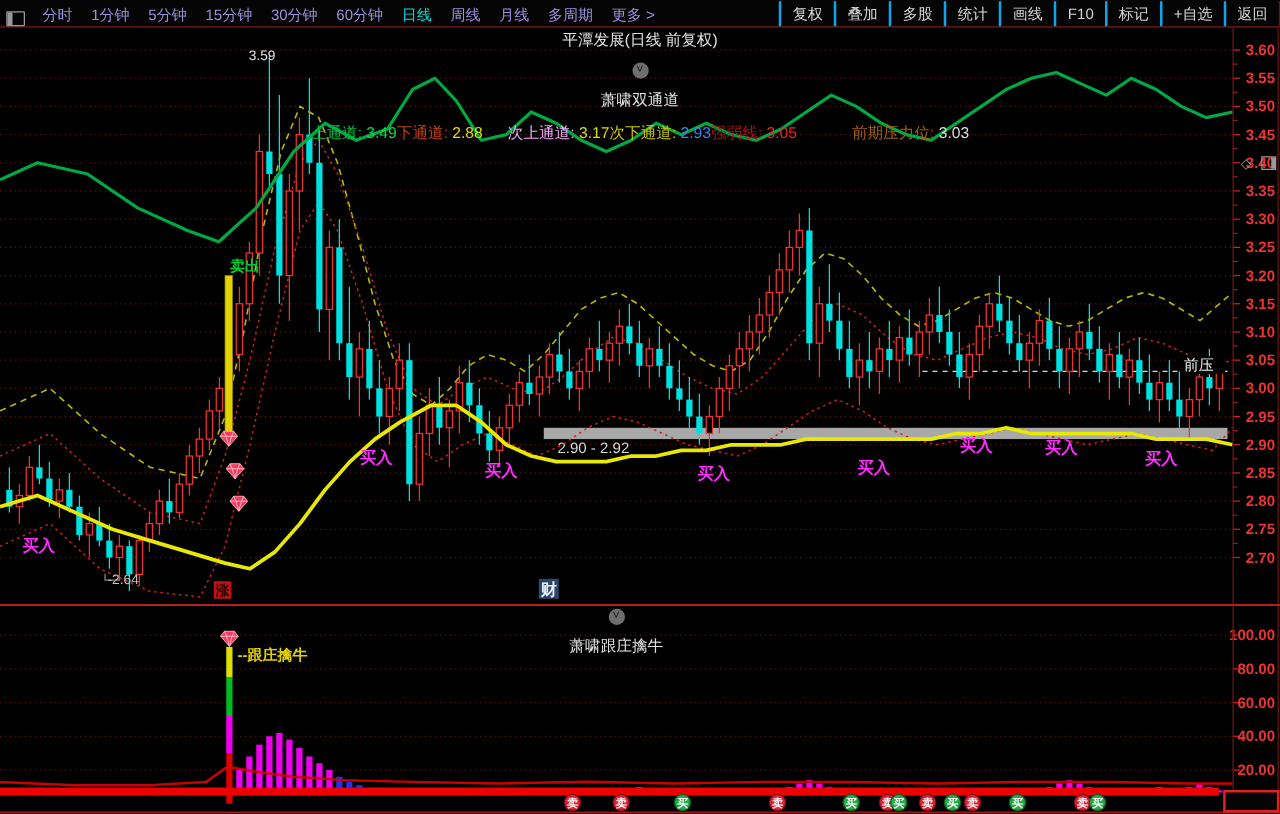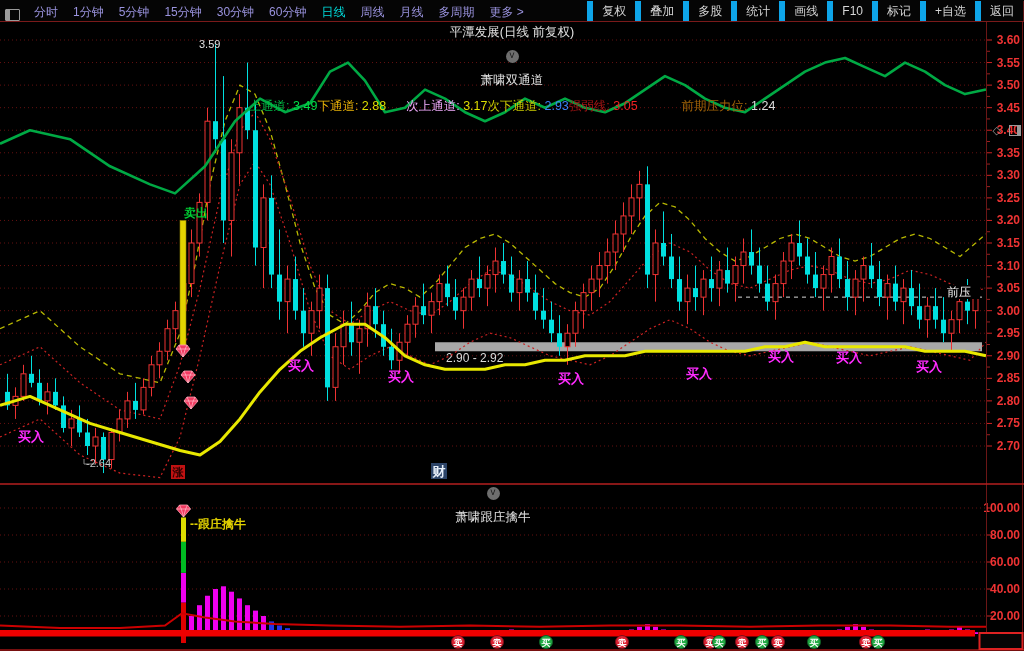--- a/index.html
+++ b/index.html
@@ -8,21 +8,21 @@
   #chart{position:absolute;left:0;top:0;z-index:1;}
   
   #toolbar{position:absolute;left:0;top:0;width:1024px;height:21px;background:#050505;
     border-bottom:1px solid #7a1a1a;display:flex;align-items:flex-end;z-index:5;font-size:12px;}
   .winicon{width:13px;height:10px;border:1px solid #9a9a9a;margin:0 6px 0 5px;position:relative;border-radius:1px;}
   .winicon::after{content:"";position:absolute;left:0;top:0;width:4px;height:10px;background:#9a9a9a;}
   #tb-items{display:flex;align-items:center;gap:15px;margin-left:8px;}
   .tbitem{color:#9a93de;cursor:default;white-space:nowrap;}
   .tbitem.sel{color:#00dcdc;}
   #tb-right{margin-left:auto;display:flex;height:21px;align-items:center;}
-  .tbtn{color:#d6d6d6;padding:0 9px;height:20px;line-height:20px;border-left:6px solid #0ea5e9;white-space:nowrap;}
+  .tbtn{color:#d6d6d6;padding:0 9px;height:20px;line-height:20px;border-left:2px solid #0ea5e9;white-space:nowrap;}
   .tbtn:last-child{border-right:1px solid #5a1515;}
   
   .phead{position:absolute;display:flex;align-items:center;gap:9px;font-size:12.5px;color:#e2e2e2;z-index:4;white-space:nowrap;flex-direction:column;}
   #main-header{left:3px;top:24px;width:1018px;}
   #sub-header{left:3px;top:487px;width:980px;}
   .circlechev{width:13px;height:13px;border-radius:50%;background:#6e6e6e;color:#161616;
     font-size:10px;line-height:12px;text-align:center;display:inline-block;}
   .fieldwrap{display:flex;gap:0;align-items:flex-start;}
   .corner{margin-left:auto;display:flex;gap:8px;align-items:center;color:#9a9a9a;font-size:11px;}
   .paneicon{width:10px;height:9px;border:1px solid #9a9a9a;position:relative;display:inline-block;}
@@ -603,25 +603,25 @@
         <span class="tbtn">返回</span>
       </div>
   </div>
 
   <div id="main-header" class="phead">
     <span>平潭发展(日线 前复权)</span>
     <span class="circlechev">˅</span>
     <span>萧啸双通道</span>
     <span id="main-fields" class="fieldwrap">
         <span><span style="color: rgb(0, 187, 68);">上通道: </span><span style="color: rgb(0, 221, 68);">3.49</span></span>
-        <span><span style="color: #eab308;">下通道: </span><span style="color: rgb(221, 221, 0);">2.88</span></span>
+        <span><span style="color: #c2410c;">下通道: </span><span style="color: rgb(221, 221, 0);">2.88</span></span>
         <span><span style="color: #f0abfc; margin-left: 20px;">次上通道: </span><span style="color: rgb(221, 221, 0);">3.17</span></span>
         <span><span style="color: rgb(201, 201, 0);">次下通道: </span><span style="color: #3b82f6;">2.93</span></span>
         <span><span style="color: rgb(170, 21, 21);">强弱线: </span><span style="color: rgb(238, 34, 34);">3.05</span></span>
-        <span><span style="color: #a16207; margin-left: 44px;">前期压力位: </span><span style="color: rgb(221, 221, 221);">1.24</span></span>
+        <span><span style="color: #a16207; margin-left: 44px;">前期压力位: </span><span style="color: rgb(221, 221, 221);">3.03</span></span>
       </span>
     <span class="corner">
       <span>◇</span>
       <span class="paneicon"></span>
     </span>
   </div>
 
   <div id="sub-header" class="phead">
     <span class="circlechev">˅</span>
     <span>萧啸跟庄擒牛</span>

